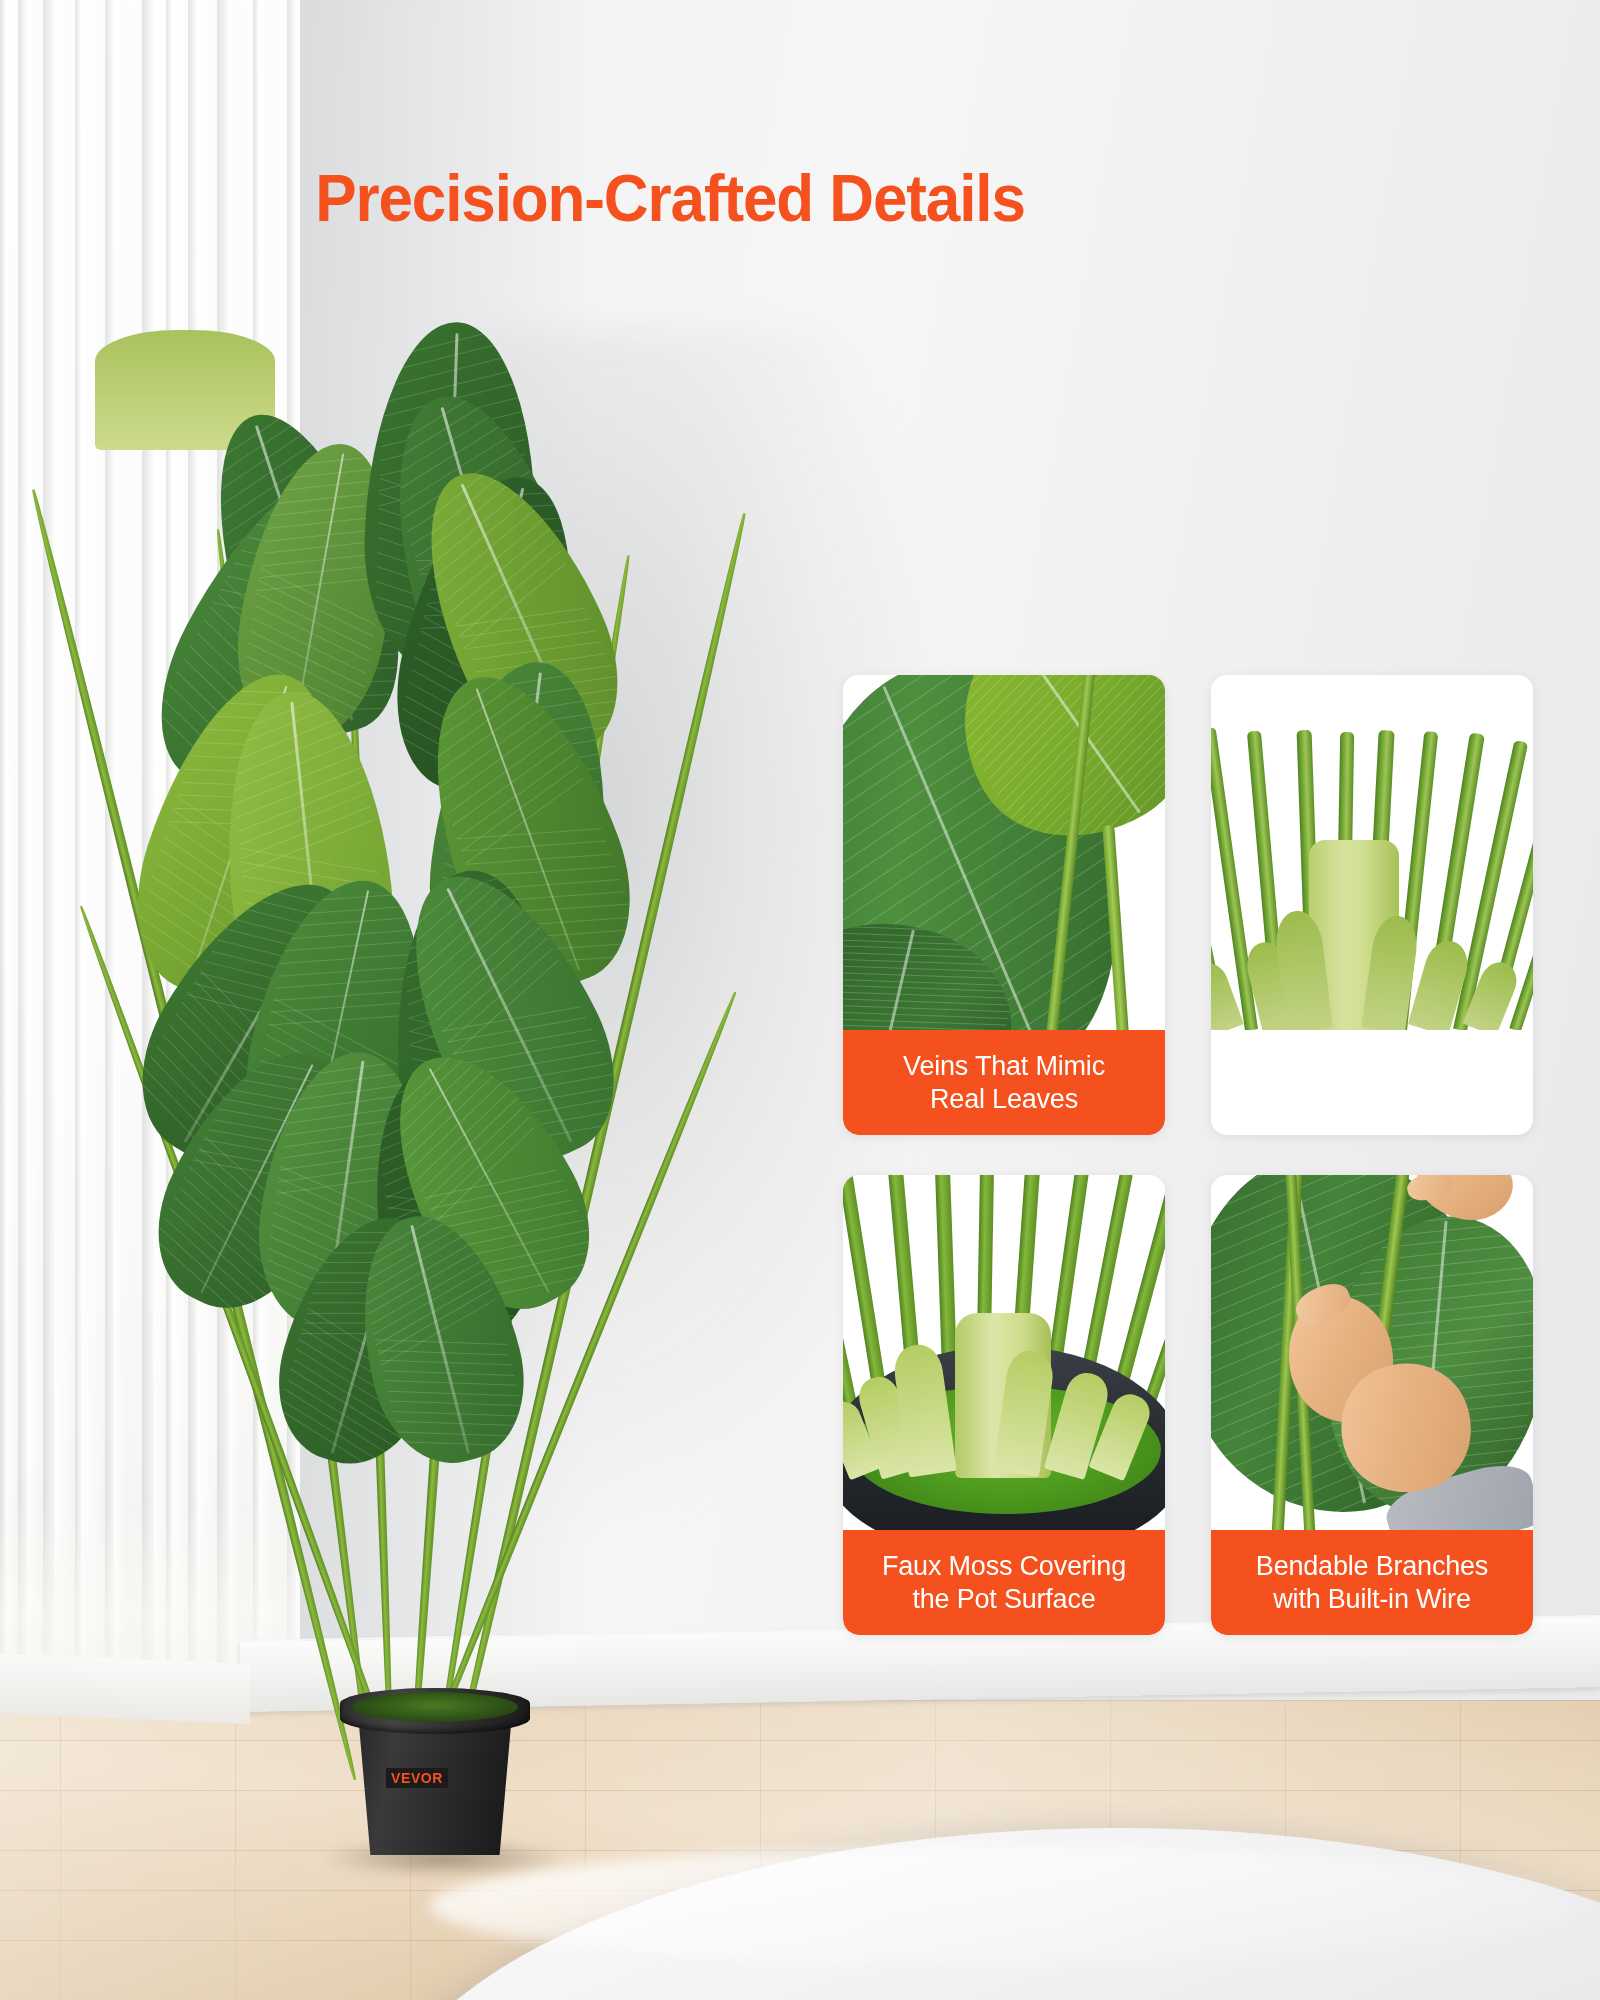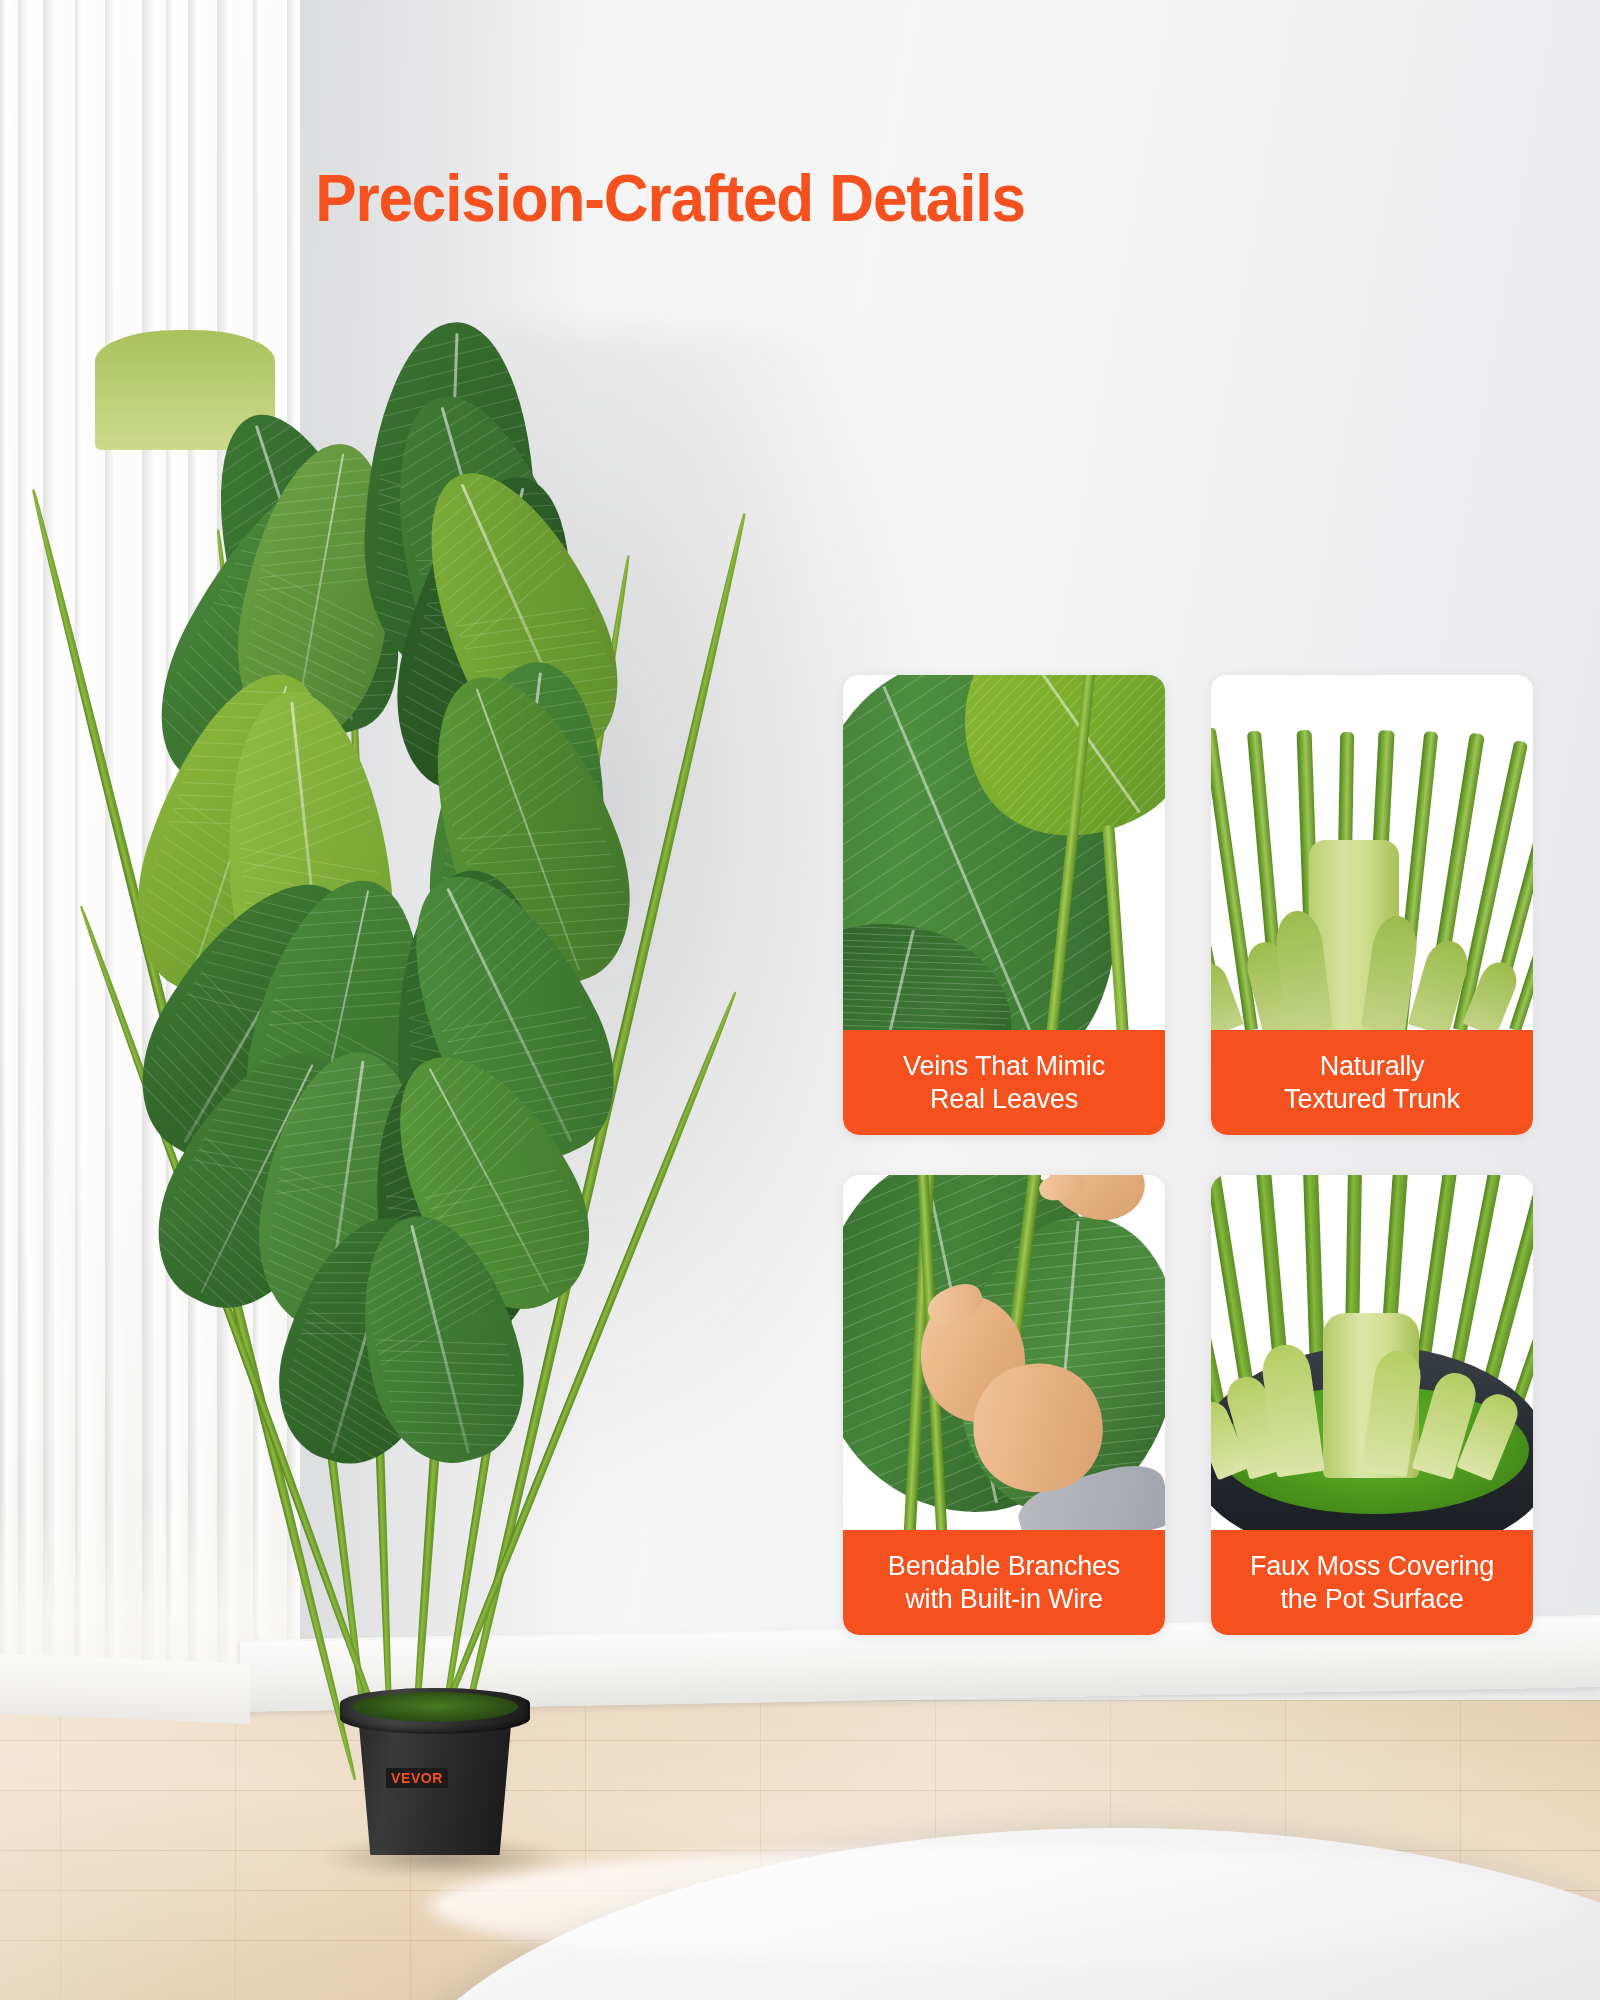--- a/index.html
+++ b/index.html
@@ -1065,23 +1065,53 @@
           <div id="trunkSheaths">
               <div class="trunk-sheath" style="left:52px;width:40px;height:90px;transform:rotate(-14deg);"></div>
               <div class="trunk-sheath" style="left:76px;width:46px;height:120px;transform:rotate(-7deg);"></div>
               <div class="trunk-sheath" style="left:150px;width:44px;height:115px;transform:rotate(8deg);"></div>
               <div class="trunk-sheath" style="left:196px;width:42px;height:92px;transform:rotate(16deg);"></div>
               <div class="trunk-sheath" style="left:0px;width:34px;height:70px;transform:rotate(-20deg);"></div>
               <div class="trunk-sheath" style="left:250px;width:36px;height:72px;transform:rotate(22deg);"></div>
             </div>
         </div>
       </div>
+    </div>
+
+    <div class="card">
+      <div class="card-photo">
+        <div class="p4-bg">
+          <div id="p4Stems">
+              <div class="p4-stem" style="left:12px;width:13px;height:295px;transform:rotate(-12deg);"></div>
+              <div class="p4-stem" style="left:40px;width:14px;height:300px;transform:rotate(-9deg);"></div>
+              <div class="p4-stem" style="left:70px;width:15px;height:300px;transform:rotate(-5deg);"></div>
+              <div class="p4-stem" style="left:102px;width:15px;height:300px;transform:rotate(-2deg);"></div>
+              <div class="p4-stem" style="left:132px;width:14px;height:300px;transform:rotate(1deg);"></div>
+              <div class="p4-stem" style="left:162px;width:15px;height:298px;transform:rotate(4deg);"></div>
+              <div class="p4-stem" style="left:192px;width:14px;height:295px;transform:rotate(8deg);"></div>
+              <div class="p4-stem" style="left:222px;width:13px;height:290px;transform:rotate(11deg);"></div>
+              <div class="p4-stem" style="left:252px;width:14px;height:285px;transform:rotate(15deg);"></div>
+              <div class="p4-stem" style="left:282px;width:12px;height:275px;transform:rotate(19deg);"></div>
+            </div>
+          <div class="p4-pot"></div>
+          <div class="p4-moss"></div>
+          <div class="p4-core"></div>
+          <div id="p4Sheaths">
+              <div class="p4-sheath" style="left:38px;width:40px;height:100px;transform:rotate(-16deg);"></div>
+              <div class="p4-sheath" style="left:66px;width:48px;height:130px;transform:rotate(-8deg);"></div>
+              <div class="p4-sheath" style="left:150px;width:46px;height:124px;transform:rotate(8deg);"></div>
+              <div class="p4-sheath" style="left:200px;width:42px;height:104px;transform:rotate(16deg);"></div>
+              <div class="p4-sheath" style="left:244px;width:38px;height:84px;transform:rotate(22deg);"></div>
+              <div class="p4-sheath" style="left:6px;width:34px;height:76px;transform:rotate(-22deg);"></div>
+            </div>
+        </div>
+      </div>
       <div class="caption">
-        <span>Naturally</span>
-        <span>Textured Trunk</span>
+        <span>Faux Moss Covering</span>
+        <span>the Pot Surface</span>
       </div>
     </div>
 
     <div class="card">
       <div class="card-photo">
         <div class="p3-leaf">
           <div class="veins" id="v3a">
               <div style="position:absolute;left:2%;top:0%;width:96%;height:1px;background:rgba(255,255,255,.20);transform:rotate(-15deg);"></div>
               <div style="position:absolute;left:2%;top:3.9%;width:96%;height:1px;background:rgba(255,255,255,.20);transform:rotate(-15deg);"></div>
               <div style="position:absolute;left:2%;top:7.8%;width:96%;height:1px;background:rgba(255,255,255,.20);transform:rotate(-15deg);"></div>
@@ -1151,48 +1181,14 @@
         <div class="hand" style="left:130px;top:188px;width:130px;height:130px;transform:rotate(-22deg);"></div>
         <div class="hand" style="left:206px;top:-30px;width:96px;height:74px;transform:rotate(12deg);"></div>
         <div class="finger" style="left:196px;top:-2px;width:46px;height:26px;transform:rotate(-14deg);"></div>
       </div>
       <div class="caption">
         <span>Bendable Branches</span>
         <span>with Built-in Wire</span>
       </div>
     </div>
 
-    <div class="card">
-      <div class="card-photo">
-        <div class="p4-bg">
-          <div id="p4Stems">
-              <div class="p4-stem" style="left:12px;width:13px;height:295px;transform:rotate(-12deg);"></div>
-              <div class="p4-stem" style="left:40px;width:14px;height:300px;transform:rotate(-9deg);"></div>
-              <div class="p4-stem" style="left:70px;width:15px;height:300px;transform:rotate(-5deg);"></div>
-              <div class="p4-stem" style="left:102px;width:15px;height:300px;transform:rotate(-2deg);"></div>
-              <div class="p4-stem" style="left:132px;width:14px;height:300px;transform:rotate(1deg);"></div>
-              <div class="p4-stem" style="left:162px;width:15px;height:298px;transform:rotate(4deg);"></div>
-              <div class="p4-stem" style="left:192px;width:14px;height:295px;transform:rotate(8deg);"></div>
-              <div class="p4-stem" style="left:222px;width:13px;height:290px;transform:rotate(11deg);"></div>
-              <div class="p4-stem" style="left:252px;width:14px;height:285px;transform:rotate(15deg);"></div>
-              <div class="p4-stem" style="left:282px;width:12px;height:275px;transform:rotate(19deg);"></div>
-            </div>
-          <div class="p4-pot"></div>
-          <div class="p4-moss"></div>
-          <div class="p4-core"></div>
-          <div id="p4Sheaths">
-              <div class="p4-sheath" style="left:38px;width:40px;height:100px;transform:rotate(-16deg);"></div>
-              <div class="p4-sheath" style="left:66px;width:48px;height:130px;transform:rotate(-8deg);"></div>
-              <div class="p4-sheath" style="left:150px;width:46px;height:124px;transform:rotate(8deg);"></div>
-              <div class="p4-sheath" style="left:200px;width:42px;height:104px;transform:rotate(16deg);"></div>
-              <div class="p4-sheath" style="left:244px;width:38px;height:84px;transform:rotate(22deg);"></div>
-              <div class="p4-sheath" style="left:6px;width:34px;height:76px;transform:rotate(-22deg);"></div>
-            </div>
-        </div>
-      </div>
-      <div class="caption">
-        <span>Faux Moss Covering</span>
-        <span>the Pot Surface</span>
-      </div>
-    </div>
-
   </div>
 </div>
 
 </body></html>

